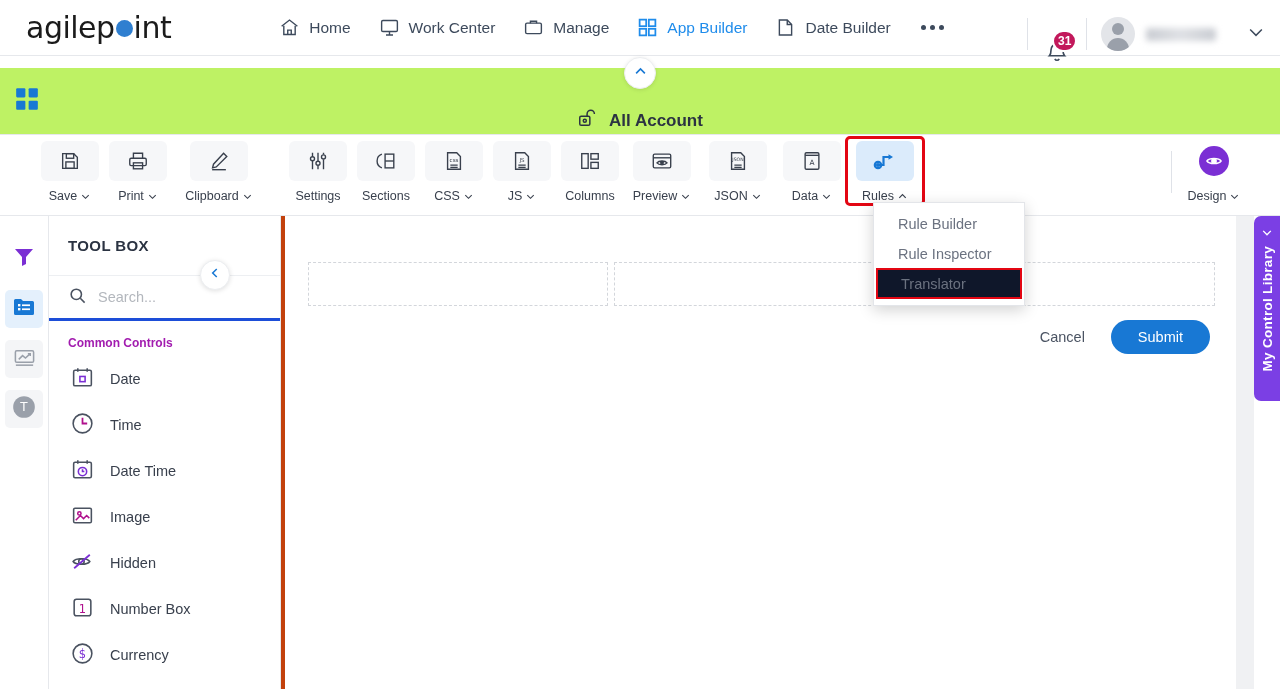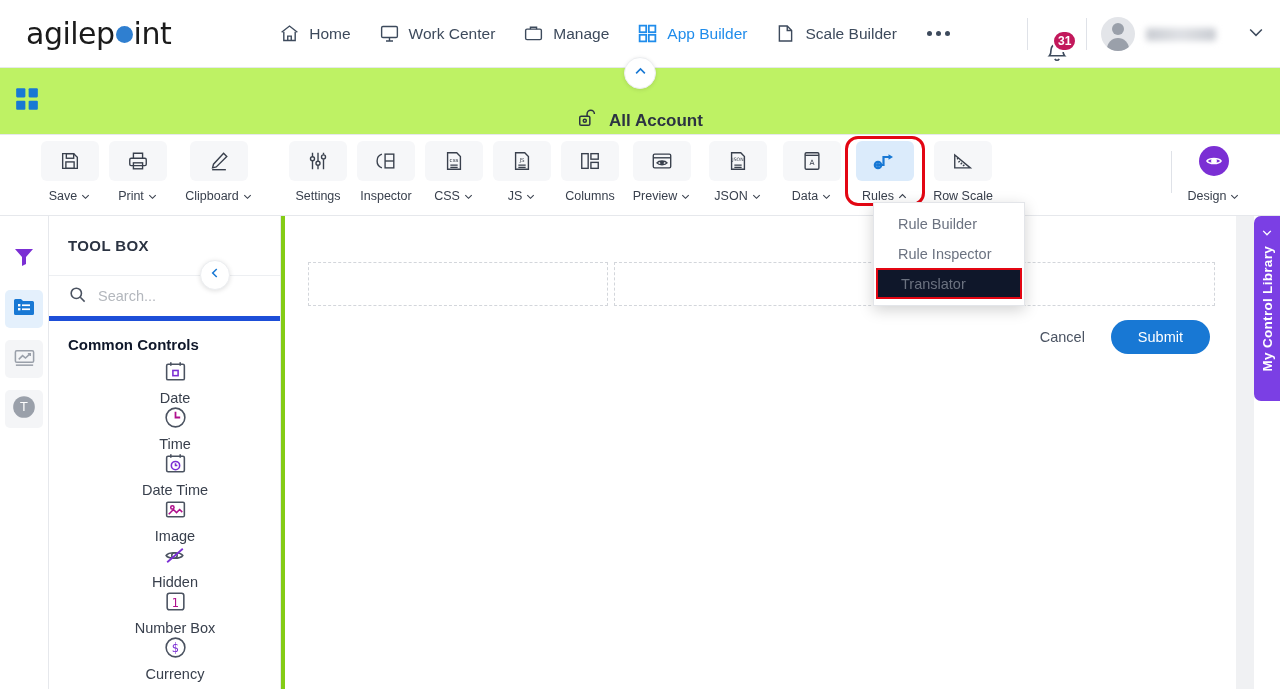--- a/index.html
+++ b/index.html
@@ -6,21 +6,21 @@
   html, body {
     width: 1280px; height: 689px;
     font-family: "Liberation Sans", sans-serif;
     background: #ffffff;
     overflow: hidden;
   }
   #app { position: relative; width: 1280px; height: 689px; background: #fff; }
 
   
   .topbar {
-    position: absolute; left: 0; top: 0; width: 1280px; height: 68px;
+    position: absolute; left: 0; top: 0; width: 1280px; height: 56px;
     background: #ffffff; border-bottom: 1px solid #e6e8ec;
     display: flex; align-items: center;
   }
   .logo { margin-left: 26px; display: flex; align-items: center; }
   .logo-text {
     font-size: 30px; font-weight: 400; color: #1b1b1b;
     letter-spacing: -0.5px; font-family: "DejaVu Sans", sans-serif;
     display: flex; align-items: center;
   }
   .logo-dot {
@@ -102,21 +102,21 @@
     width: 58px; height: 40px; border-radius: 6px; background: #f6f7f9;
     display: flex; align-items: center; justify-content: center;
   }
   .rb.active .tile { background: #dbebfb; }
   .rb .lbl {
     margin-top: 8px; font-size: 12.5px; color: #39404d;
     display: flex; align-items: center; gap: 3px; white-space: nowrap;
   }
   .rb.highlight {
     outline: 3px solid #e30613; outline-offset: 0;
-    border-radius: 10px; width: 74px;
+    border-radius: 2px; width: 74px;
     padding-top: 2px; margin-top: -2px;
   }
   .rb-sep { width: 1px; height: 42px; background: #dfe2e8; margin: 6px 0 0 0; align-self: flex-start; }
   .design-circle {
     width: 30px; height: 30px; border-radius: 50%; background: #7b2fd4;
     display: flex; align-items: center; justify-content: center;
   }
 
   
   .menu {
@@ -153,45 +153,45 @@
     position: absolute; left: 49px; top: 216px; width: 232px; height: 473px;
     background: #ffffff; border-right: 1px solid #e6e8ec;
   }
   .tb-title {
     height: 60px; display: flex; align-items: center; padding-left: 19px;
     font-size: 15px; font-weight: 700; color: #2b3342; letter-spacing: .4px;
     border-bottom: 1px solid #edeff2;
   }
   .tb-search {
     height: 45px; display: flex; align-items: center; gap: 11px; padding-left: 19px;
-    border-bottom: 5px solid #1d4ed8;
+    border-bottom: 3px solid #1d4ed8;
   }
   .tb-search input {
     border: 0; outline: 0; font-size: 14.5px; color: #444; width: 150px;
     font-family: "Liberation Sans", sans-serif; background: transparent;
   }
   .tb-search input::placeholder { color: #b3b7bd; }
   .tb-group {
-    padding: 15px 0 6px 19px; font-size: 15px; font-weight: 700; color: #0f172a;
+    padding: 15px 0 6px 19px; font-size: 12px; font-weight: 700; color: #a21caf;
   }
   .tb-item {
-    height: 46px; display: flex; align-items: center; gap: 3px;
-    padding-left: 21px; cursor: pointer; font-size: 14.5px; color: #39404d; flex-direction: column;
+    height: 46px; display: flex; align-items: center; gap: 15px;
+    padding-left: 21px; cursor: pointer; font-size: 14.5px; color: #39404d;
   }
   .tb-collapse {
     position: absolute; left: 200px; top: 260px; width: 30px; height: 30px;
     border-radius: 50%; background: #fff; border: 1px solid #eceef1;
     box-shadow: 0 1px 5px rgba(0,0,0,.13);
     display: flex; align-items: center; justify-content: center; cursor: pointer; z-index: 20;
   }
 
   
   .canvasArea {
     position: absolute; left: 281px; top: 216px; width: 956px; height: 473px;
-    background: #84cc16;
+    background: #c2410c;
     padding-left: 19px;
   }
   .form-card {
     position: absolute; left: 4px; top: 0; width: 953px; height: 473px;
     background: #ffffff;
   }
   .row-zones { display: flex; gap: 6px; padding: 46px 23px 0 23px; }
   .dropzone {
     height: 44px; border: 1px dashed #d3d6db; background: #fff;
   }
@@ -282,21 +282,21 @@
         </span>
         <span>App Builder</span>
       </div>
       <div class="nav-item">
         <span>
           <svg width="21" height="21" viewBox="0 0 24 24" fill="none" stroke="#3d4a5c" stroke-width="1.6">
               <path d="M5 3.5h9l5 5v12H5z"></path>
               <path d="M14 3.5v5h5"></path>
             </svg>
         </span>
-        <span>Scale Builder</span>
+        <span>Date Builder</span>
       </div>
       <div class="nav-dots">
         <i></i>
           <i></i>
           <i></i>
       </div>
     </div>
 
     <div class="right-tools">
       <div class="divider-v"></div>
@@ -418,21 +418,21 @@
 
     <div class="rb">
       <div class="tile">
         <svg width="22" height="22" viewBox="0 0 24 24" fill="none" stroke="#39404d" stroke-width="1.5">
             <path d="M7.5 4.5A8 8 0 0 0 7.5 19.5"></path>
             <rect x="11" y="4.5" width="9.5" height="15"></rect>
             <path d="M11 12h9.5"></path>
           </svg>
       </div>
       <div class="lbl">
-        <span>Inspector</span>
+        <span>Sections</span>
       </div>
     </div>
 
     <div class="rb">
       <div class="tile">
         <svg width="22" height="22" viewBox="0 0 24 24" fill="none" stroke="#39404d" stroke-width="1.5">
             <path d="M5 3h10l4 4v14H5z"></path>
             <text x="12" y="13" font-size="6" fill="#39404d" stroke="none" text-anchor="middle" font-family="DejaVu Sans">css</text>
             <path d="M8 16.5h8M8 19h8"></path>
           </svg>
@@ -533,31 +533,20 @@
         </svg>
       </div>
       <div class="lbl">
         <span>Rules</span>
         <svg width="11" height="11" viewBox="0 0 24 24" fill="none" stroke="#39404d" stroke-width="2.6">
             <path d="M5 15l7-7 7 7"></path>
           </svg>
       </div>
     </div>
 
-    <div class="rb" style="width:82px">
-      <div class="tile">
-        <svg width="24" height="22" viewBox="0 0 24 24" fill="none" stroke="#39404d" stroke-width="1.5">
-            <path d="M3 19.5h17L3 5.5z"></path>
-            <path d="M7 13.5l1.5-1.5M9.5 15.5 11 14M12 17.5l1.5-1.5M5.5 10l1.5-1.5"></path>
-          </svg>
-      </div>
-      <div class="lbl">
-        <span>Row Scale</span>
-      </div>
-    </div>
 
     <div style="flex:1"></div>
     <div class="rb-sep" style="margin-top:10px"></div>
     <div class="rb" style="width:84px;margin-right:24px">
       <div class="tile" style="background:transparent">
         <div class="design-circle">
           <svg width="20" height="20" viewBox="0 0 24 24" fill="none" stroke="#fff" stroke-width="1.7">
               <path d="M3.5 12c2.6-4 14.4-4 17 0-2.6 4-14.4 4-17 0z"></path>
               <circle cx="12" cy="12" r="2.6" fill="#fff"></circle>
             </svg>

